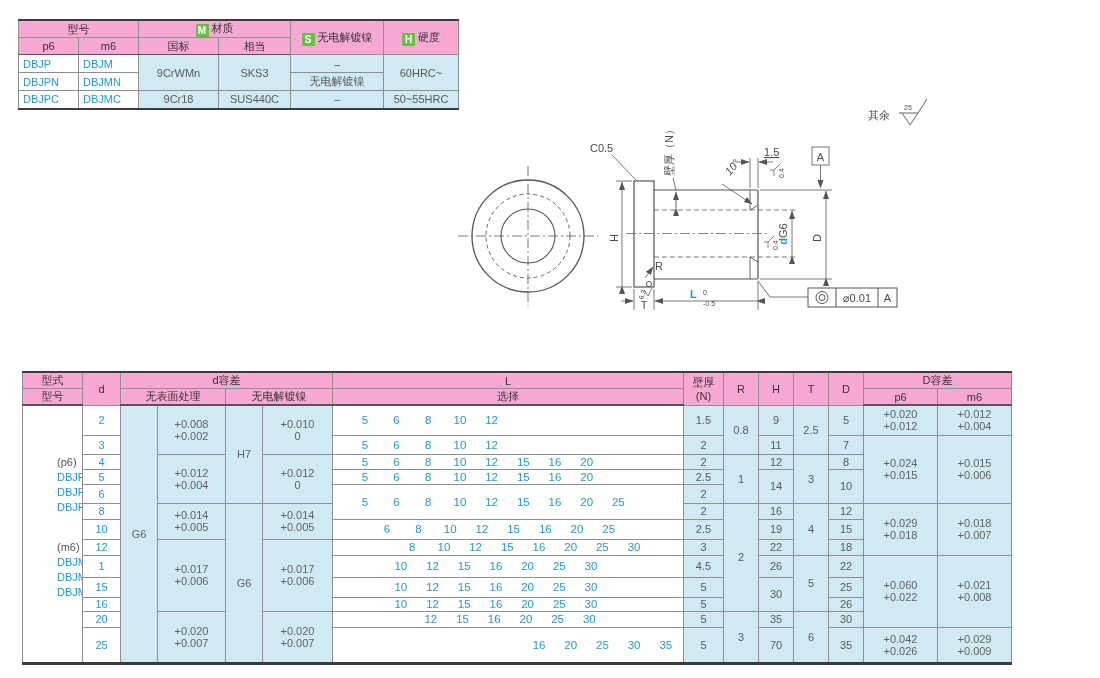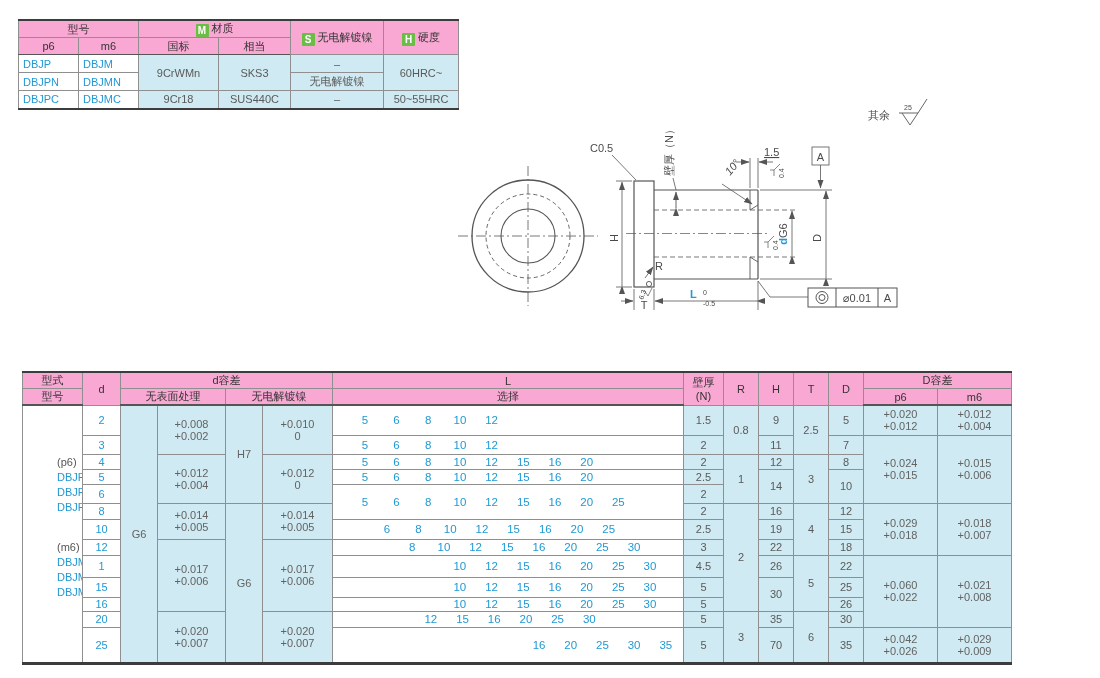--- a/index.html
+++ b/index.html
@@ -37,21 +37,21 @@
   .grade { color:#636363; font-size:11px; }
   .model-col { background:#fff; position:relative; vertical-align:top; }
   .model-block { position:absolute; left:3px; text-align:left; font-size:11px; line-height:15px; color:#2199d4;margin-left:31px; }
   .model-block .type-label { color:#555; }
   #mb-p6 { top:49px; } #mb-m6 { top:134px; }
   .h30{height:30px}.h19{height:19px}.h15{height:15px}.h16{height:16px}
   .h20{height:20px}.h22{height:22px}.h14{height:14px}.h36{height:36px}
   .lcell { background:#fff; text-align:left; vertical-align:middle; white-space:nowrap; }
   .lcell span { display:inline-block; width:31.7px; text-align:center; color:#2199d4; font-size:11.5px; }
   .off0{padding-left:16px}.off1{padding-left:38px}.off2{padding-left:63.4px}
-  .off3{padding-left:111px}.off4{padding-left:82px}.off6{padding-left:190.2px}
+  .off3{padding-left:52px}.off4{padding-left:82px}.off6{padding-left:190.2px}
 
   
   #drawing { position:absolute; left:440px; top:88px; }
   .dwg-txt { font-size:11px; fill:#4a4a4a; }
   .dwg-small { font-size:7px; fill:#4a4a4a; }
   .dwg-blue { fill:#2199d4; }
 </style>
 </head>
 <body>
 

